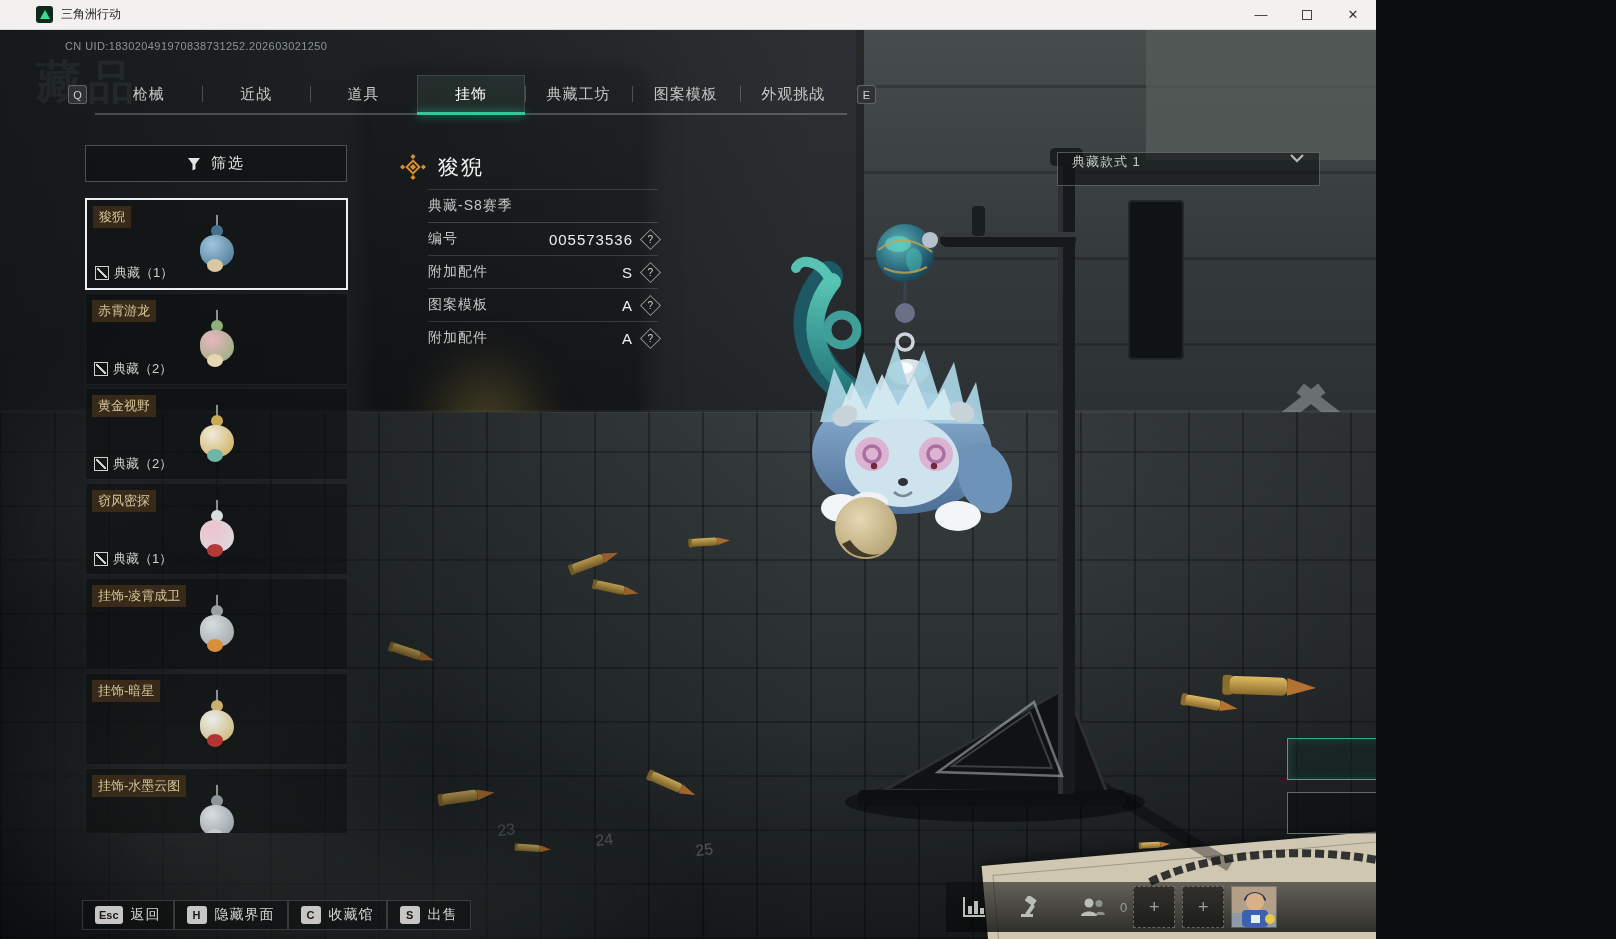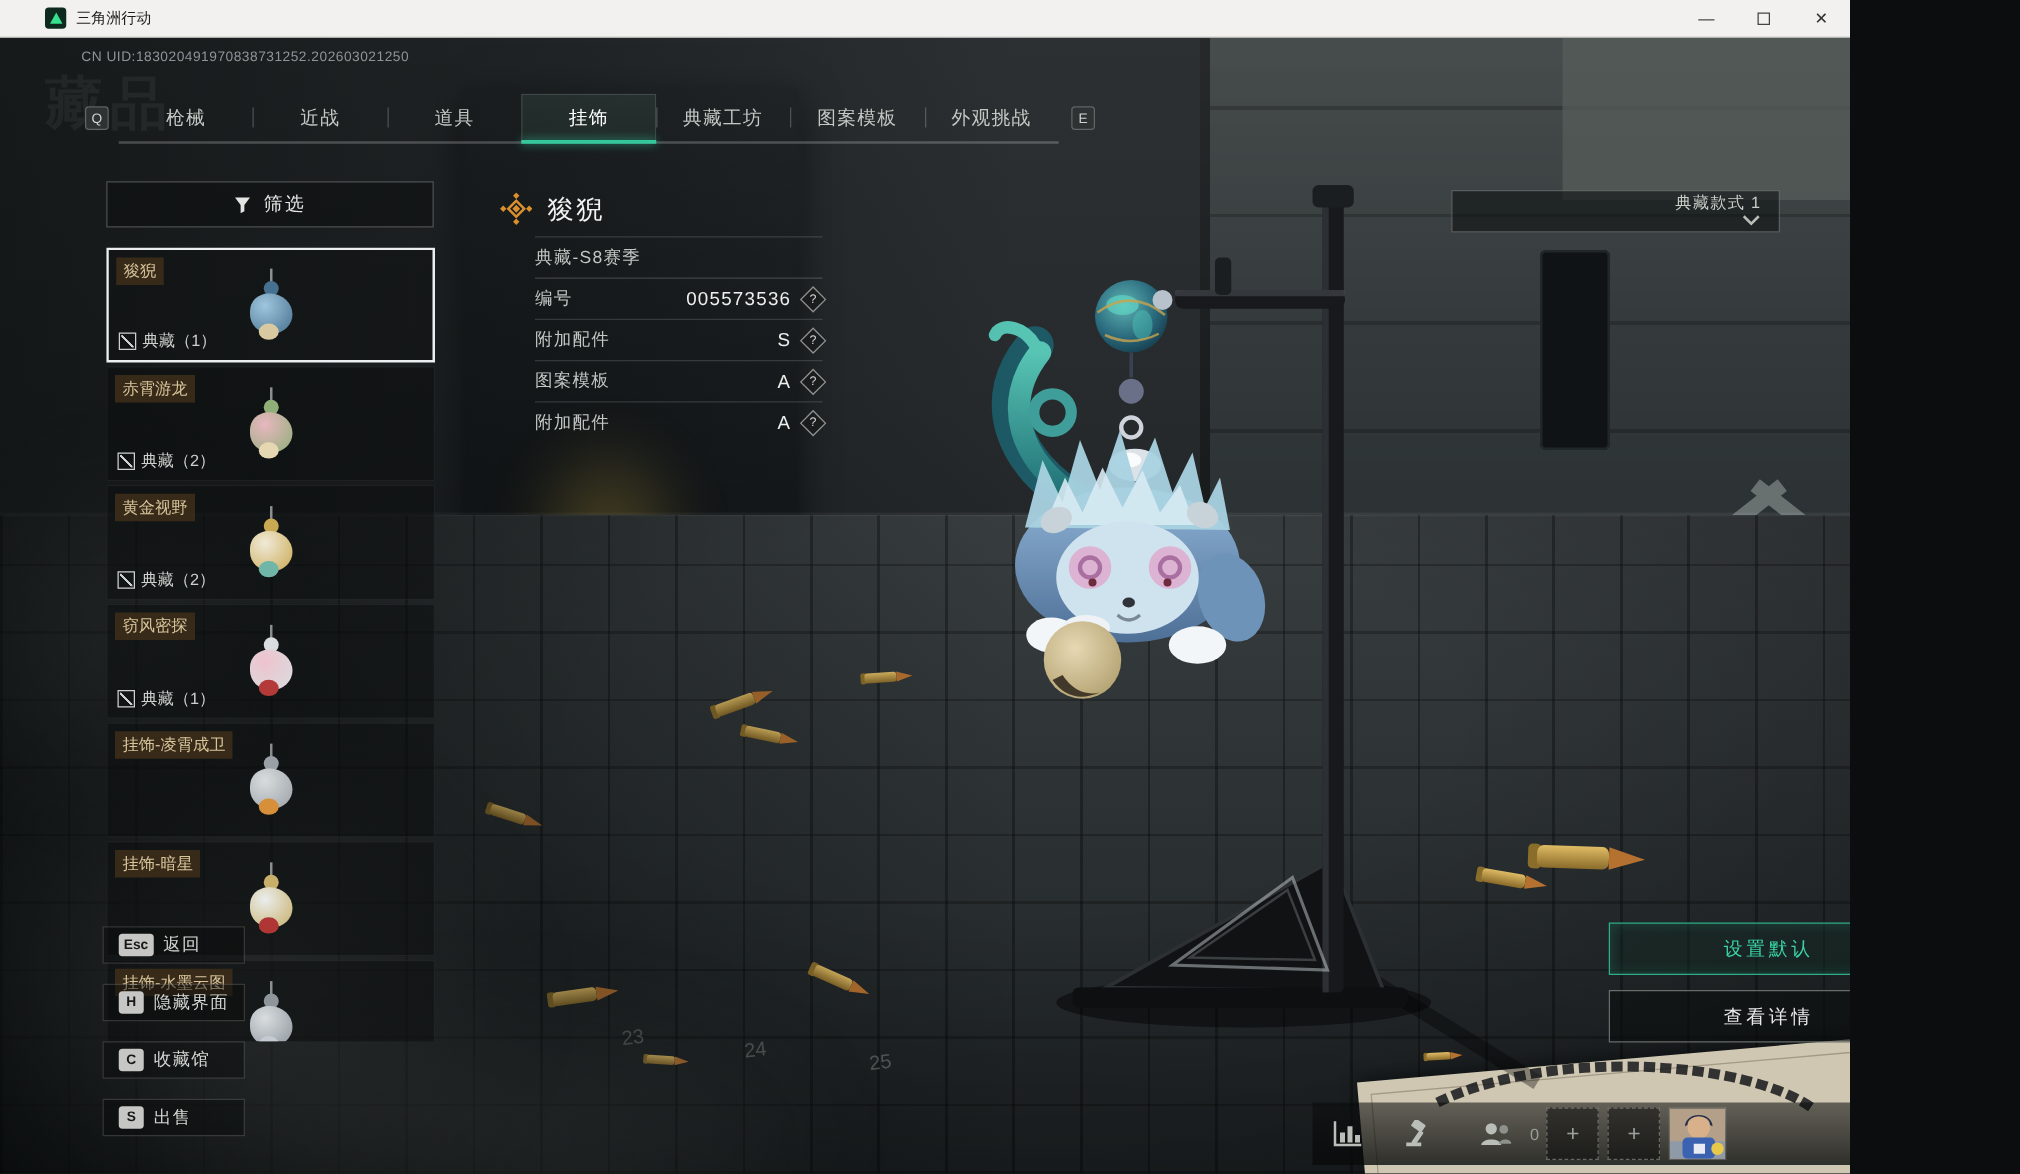--- a/index.html
+++ b/index.html
@@ -1,17 +1,17 @@
 <!DOCTYPE html>
 <html><head>
 <meta charset="utf-8">
 <style>
   html,body{margin:0;padding:0;background:#0c0d0e;}
   *{box-sizing:border-box;}
-  .app{position:relative;width:1480px;height:939px;overflow:hidden;
+  .app{position:relative;width:1376px;height:939px;overflow:hidden;
        font-family:"Liberation Sans","DejaVu Sans",sans-serif;background:#17191b;}
 
   
   .backwin{position:absolute;left:225px;top:0;width:540px;height:6px;background:#212426;z-index:9;}
   .titlebar{position:absolute;left:0;top:0;right:0;height:30px;background:#f2f1ef;z-index:10;
             display:flex;align-items:center;border-bottom:1px solid #d8d7d5;}
   .tb-logo{width:17px;height:17px;margin-left:36px;background:#0e2a1f;border-radius:3px;
            display:flex;align-items:center;justify-content:center;}
   .tb-logo i{display:block;width:0;height:0;border-left:5px solid transparent;border-right:5px solid transparent;
              border-bottom:9px solid #35e08e;}
@@ -125,33 +125,33 @@
   .d-row .lbl{letter-spacing:1px;}
   .d-row .val{margin-left:auto;color:#ecefec;font-size:15px;letter-spacing:1px;}
   .help{width:15px;height:15px;margin-left:10px;transform:rotate(45deg);flex:0 0 auto;
         border:1px solid #8d928f;background:rgba(25,28,27,.8);display:flex;align-items:center;justify-content:center;cursor:pointer;}
   .help span{transform:rotate(-45deg);font-size:10px;color:#d3d7d3;line-height:1;}
   .d-desc{border-top:1px solid rgba(255,255,255,.14);padding-top:9px;font-size:13px;color:#8f9591;letter-spacing:1px;}
 
   
   .dropdown{position:absolute;right:56px;top:122px;width:263px;height:34px;
       background:rgba(16,19,19,.62);border:1px solid rgba(160,165,160,.45);
-      display:flex;align-items:flex-end;padding:0 14px;color:#c9cec9;font-size:13px;
-      letter-spacing:1px;cursor:pointer;flex-direction:column;}
+      display:flex;align-items:flex-start;padding:0 14px;color:#c9cec9;font-size:13px;
+      letter-spacing:1px;cursor:pointer;}
   .dropdown svg{margin-left:auto;}
 
   
   .btn{position:absolute;left:1287px;width:256px;height:42px;display:flex;align-items:center;justify-content:center;
        font-size:15px;letter-spacing:3px;cursor:pointer;}
   .btn-primary{top:708px;color:#3ad3a4;border:1px solid #2fae8a;background:rgba(18,42,35,.45);
        box-shadow:0 0 10px rgba(47,174,138,.25) inset;}
   .btn-secondary{top:762px;color:#e8eae8;border:1px solid rgba(190,195,190,.5);background:rgba(12,14,14,.62);}
 
   
-  .shortcuts{position:absolute;left:82px;bottom:30px;display:flex;gap:16px;flex-direction:column;}
+  .shortcuts{position:absolute;left:82px;bottom:9px;display:flex;}
   .sc{display:flex;align-items:center;gap:8px;padding:5px 12px;background:rgba(8,10,10,.45);
       border:1px solid rgba(255,255,255,.16);cursor:pointer;}
   .sc .k{min-width:20px;padding:1px 4px;height:18px;border-radius:3px;background:#c6c6c4;color:#181818;
       font-size:11px;font-weight:bold;display:flex;align-items:center;justify-content:center;}
   .sc .t{font-size:14px;color:#d3d6d3;letter-spacing:1px;}
 
   
   .socialbar{position:absolute;right:0;bottom:7px;height:50px;width:430px;display:flex;align-items:center;
       background:linear-gradient(180deg,rgba(10,12,12,.55),rgba(8,10,10,.8));}
   .soc{width:56px;height:42px;display:flex;align-items:center;justify-content:center;cursor:pointer;color:#b9beb9;}

